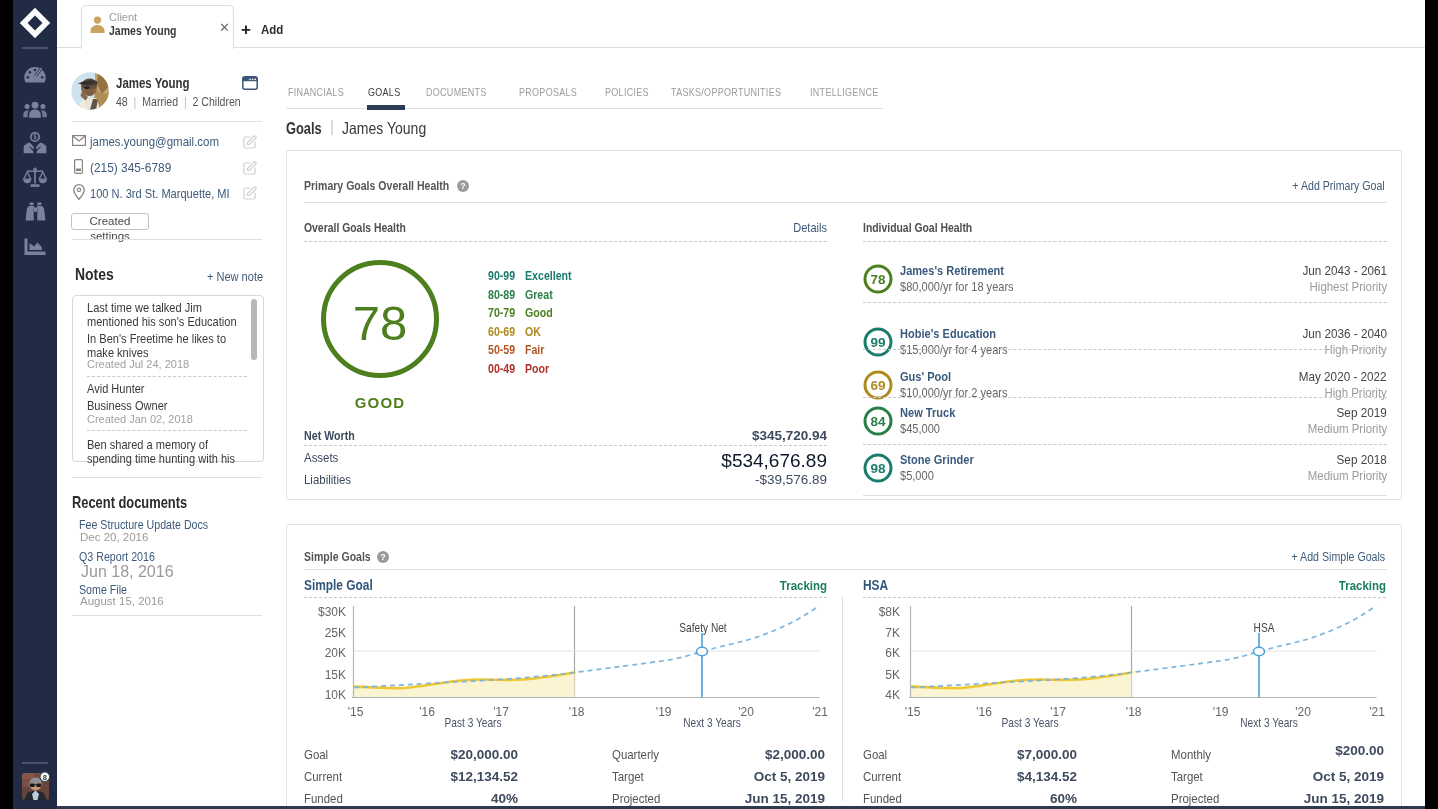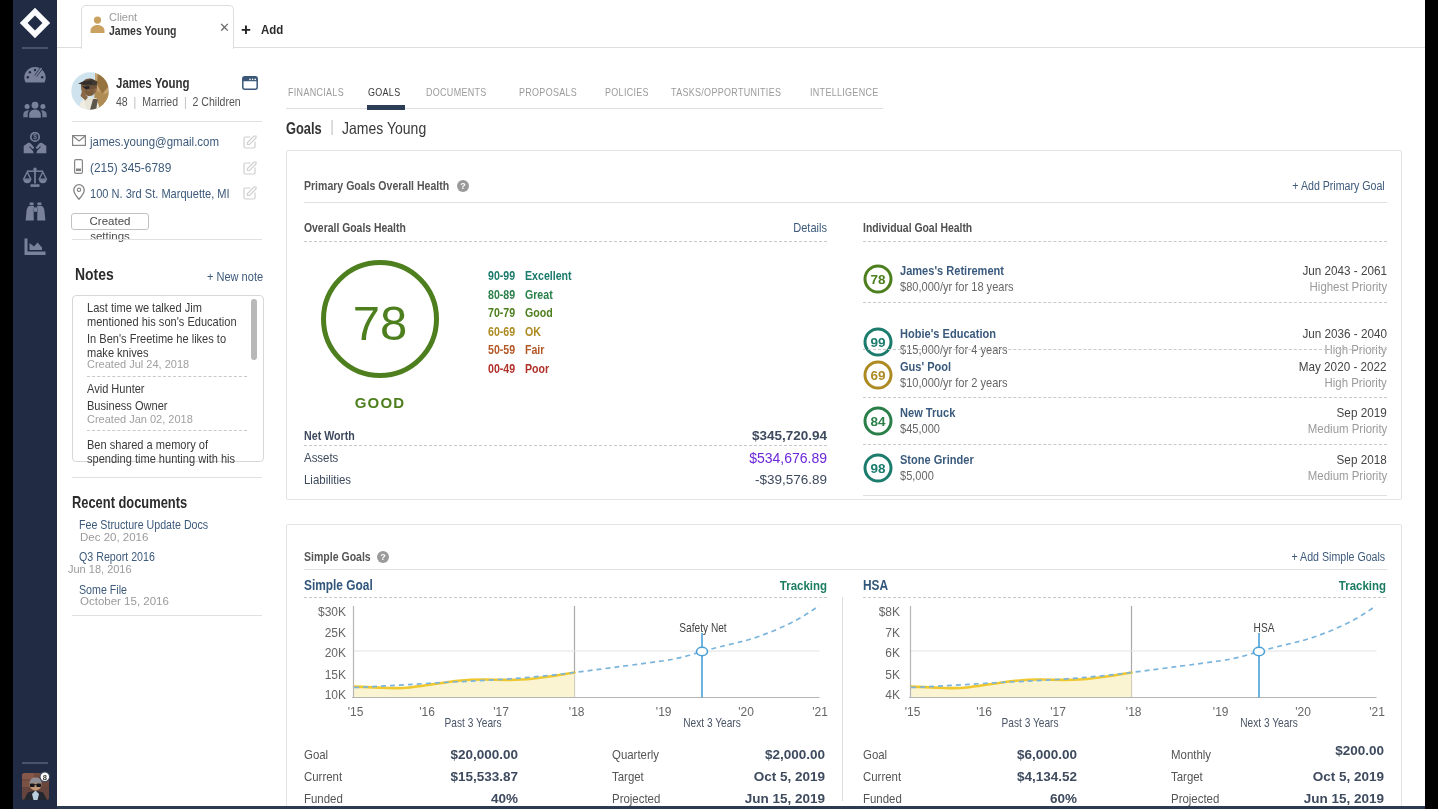--- a/index.html
+++ b/index.html
@@ -225,23 +225,23 @@
       <div class="abs" style="left:14px;top:117px;font-size:11px;color:#a0a0a0;">Created Jan 02, 2018</div>
       <div class="abs dash-h" style="left:14px;top:134px;width:160px;"></div>
       <div class="abs note" style="left:14px;top:142px;">Ben shared a memory of<br>spending time hunting with his</div>
     </div>
     <div class="abs solid-h" style="left:15px;top:428px;width:190px;"></div>
 
     <div class="abs sxl78" style="left:15px;top:444px;font-size:16.5px;font-weight:bold;color:#2b2b2b;">Recent documents</div>
     <div class="abs blue sxl82" style="left:22px;top:468px;font-size:13px;">Fee Structure Update Docs</div>
     <div class="abs" style="left:23px;top:482px;font-size:11.5px;color:#9a9a9a;">Dec 20, 2016</div>
     <div class="abs blue sxl82" style="left:22px;top:500px;font-size:13px;">Q3 Report 2016</div>
-    <div class="abs" style="left:11px;top:514px;font-size:11px;color:#9a9a9a;">Jun 18, 2016</div>
+    <div class="abs" style="left:24px;top:514px;font-size:16px;color:#9a9a9a;">Jun 18, 2016</div>
     <div class="abs blue sxl82" style="left:22px;top:533px;font-size:13px;">Some File</div>
-    <div class="abs" style="left:23px;top:546px;font-size:11.5px;color:#9a9a9a;">October 15, 2016</div>
+    <div class="abs" style="left:23px;top:546px;font-size:11.5px;color:#9a9a9a;">August 15, 2016</div>
     <div class="abs solid-h" style="left:15px;top:566px;width:190px;"></div>
   </div>
 
   <div id="main" class="abs" style="left:286px;top:49px;width:1139px;height:757px;">
 
     <div class="abs solid-h" style="left:0;top:59px;width:597px;"></div>
     <div class="abs nav" style="left:2px;top:37px;">FINANCIALS</div>
     <div class="abs nav on" style="left:82px;top:37px;">GOALS</div>
     <div class="abs nav" style="left:140px;top:37px;">DOCUMENTS</div>
     <div class="abs nav" style="left:233px;top:37px;">PROPOSALS</div>
@@ -276,21 +276,21 @@
       <div class="abs leg" style="top:137px;color:#2a7f49;"><span>80-89</span>Great</div>
       <div class="abs leg" style="top:155px;color:#4d7f1e;"><span>70-79</span>Good</div>
       <div class="abs leg" style="top:174px;color:#ad8b22;"><span>60-69</span>OK</div>
       <div class="abs leg" style="top:192px;color:#b35827;"><span>50-59</span>Fair</div>
       <div class="abs leg" style="top:211px;color:#b0302a;"><span>00-49</span>Poor</div>
 
       <div class="abs sxl82" style="left:17px;top:277px;font-size:13px;font-weight:bold;color:#3e4a5e;">Net Worth</div>
       <div class="abs" style="left:240px;top:277px;width:300px;text-align:right;font-size:13.5px;font-weight:bold;color:#3e4a5e;">$345,720.94</div>
       <div class="abs dash-h" style="left:17px;top:293.5px;width:523px;"></div>
       <div class="abs sxl88" style="left:17px;top:299px;font-size:13px;color:#3e4a5e;">Assets</div>
-      <div class="abs" style="left:240px;top:299px;width:300px;text-align:right;font-size:14px;color:#6d28d9;">$534,676.89</div>
+      <div class="abs" style="left:240px;top:299px;width:300px;text-align:right;font-size:19px;color:#0f172a;">$534,676.89</div>
       <div class="abs sxl88" style="left:17px;top:321px;font-size:13px;color:#3e4a5e;">Liabilities</div>
       <div class="abs" style="left:240px;top:321px;width:300px;text-align:right;font-size:13.5px;color:#3e4a5e;">-$39,576.89</div>
 
       <div class="goalrow" style="top:112.5px;">
         <svg width="30" height="30" viewBox="0 0 30 30">
             <circle cx="15" cy="15" r="13" fill="none" stroke="#4d7f1e" stroke-width="3"></circle>
             <text x="15" y="20" text-anchor="middle" font-size="13.5" font-weight="bold" fill="#4d7f1e" font-family="Liberation Sans,sans-serif">78</text>
           </svg>
         <div class="gtitle">James's Retirement</div>
           <div class="gsub">$80,000/yr for 18 years</div>
@@ -302,21 +302,21 @@
         <svg width="30" height="30" viewBox="0 0 30 30">
             <circle cx="15" cy="15" r="13" fill="none" stroke="#1b7b6c" stroke-width="3"></circle>
             <text x="15" y="20" text-anchor="middle" font-size="13.5" font-weight="bold" fill="#1b7b6c" font-family="Liberation Sans,sans-serif">99</text>
           </svg>
         <div class="gtitle">Hobie's Education</div>
           <div class="gsub">$15,000/yr for 4 years</div>
         <div class="gdate">Jun 2036 - 2040</div>
           <div class="gprio">High Priority</div>
       </div>
       <div class="abs dash-h" style="left:576px;top:198px;width:524px;"></div>
-      <div class="goalrow" style="top:209px;text-decoration:underline;">
+      <div class="goalrow" style="top:219px;text-decoration:underline;">
         <svg width="30" height="30" viewBox="0 0 30 30">
             <circle cx="15" cy="15" r="13" fill="none" stroke="#ad8b22" stroke-width="3"></circle>
             <text x="15" y="20" text-anchor="middle" font-size="13.5" font-weight="bold" fill="#ad8b22" font-family="Liberation Sans,sans-serif">69</text>
           </svg>
         <div class="gtitle">Gus' Pool</div>
           <div class="gsub">$10,000/yr for 2 years</div>
         <div class="gdate">May 2020 - 2022</div>
           <div class="gprio">High Priority</div>
       </div>
       <div class="abs dash-h" style="left:576px;top:245.5px;width:524px;"></div>
@@ -367,21 +367,21 @@
       <div class="abs xlab" style="left:444px;top:180px;">'20</div>
       <div class="abs xlab" style="left:518px;top:180px;">'21</div>
       <div class="abs ctr" style="left:130px;top:190px;width:112px;">Past 3 Years</div>
       <div class="abs ctr" style="left:369px;top:190px;width:112px;">Next 3 Years</div>
       <div class="abs ctr2" style="left:376px;top:95px;width:80px;">Safety Net</div>
       <div class="tbl" style="left:17px;top:222px;">Goal</div>
         <div class="tblv" style="left:100px;top:222px;">$20,000.00</div>
       <div class="tbl" style="left:325px;top:222px;">Quarterly</div>
         <div class="tblv" style="left:420px;top:222px;width:118px;">$2,000.00</div>
       <div class="tbl" style="left:17px;top:244px;">Current</div>
-        <div class="tblv" style="left:100px;top:244px;">$15,533.87</div>
+        <div class="tblv" style="left:100px;top:244px;">$12,134.52</div>
       <div class="tbl" style="left:325px;top:244px;">Target</div>
         <div class="tblv" style="left:420px;top:244px;width:118px;">Oct 5, 2019</div>
       <div class="tbl" style="left:17px;top:266px;">Funded</div>
         <div class="tblv" style="left:100px;top:266px;">40%</div>
       <div class="tbl" style="left:325px;top:266px;">Projected</div>
         <div class="tblv" style="left:420px;top:266px;width:118px;">Jun 15, 2019</div>
 
       <div class="abs sxl82" style="left:576px;top:52px;font-size:14.5px;font-weight:bold;color:#31567b;">HSA</div>
       <div class="abs sxr" style="left:999px;top:53px;width:100px;text-align:right;font-size:13.5px;font-weight:bold;color:#1a7c60;">Tracking</div>
       <div class="abs dash-h" style="left:576px;top:71.5px;width:523px;"></div>
@@ -394,21 +394,21 @@
       <div class="abs xlab" style="left:682px;top:180px;">'16</div>
       <div class="abs xlab" style="left:756px;top:180px;">'17</div>
       <div class="abs xlab" style="left:831.7px;top:180px;">'18</div>
       <div class="abs xlab" style="left:918.7px;top:180px;">'19</div>
       <div class="abs xlab" style="left:1001px;top:180px;">'20</div>
       <div class="abs xlab" style="left:1075px;top:180px;">'21</div>
       <div class="abs ctr" style="left:687px;top:190px;width:112px;">Past 3 Years</div>
       <div class="abs ctr" style="left:926px;top:190px;width:112px;">Next 3 Years</div>
       <div class="abs ctr2" style="left:937px;top:95px;width:80px;">HSA</div>
       <div class="tbl" style="left:576px;top:222px;">Goal</div>
-        <div class="tblv" style="left:659px;top:222px;">$6,000.00</div>
+        <div class="tblv" style="left:659px;top:222px;">$7,000.00</div>
       <div class="tbl" style="left:884px;top:222px;">Monthly</div>
         <div class="tblv" style="left:979px;top:218px;width:118px;">$200.00</div>
       <div class="tbl" style="left:576px;top:244px;">Current</div>
         <div class="tblv" style="left:659px;top:244px;">$4,134.52</div>
       <div class="tbl" style="left:884px;top:244px;">Target</div>
         <div class="tblv" style="left:979px;top:244px;width:118px;">Oct 5, 2019</div>
       <div class="tbl" style="left:576px;top:266px;">Funded</div>
         <div class="tblv" style="left:659px;top:266px;">60%</div>
       <div class="tbl" style="left:884px;top:266px;">Projected</div>
         <div class="tblv" style="left:979px;top:266px;width:118px;">Jun 15, 2019</div>

